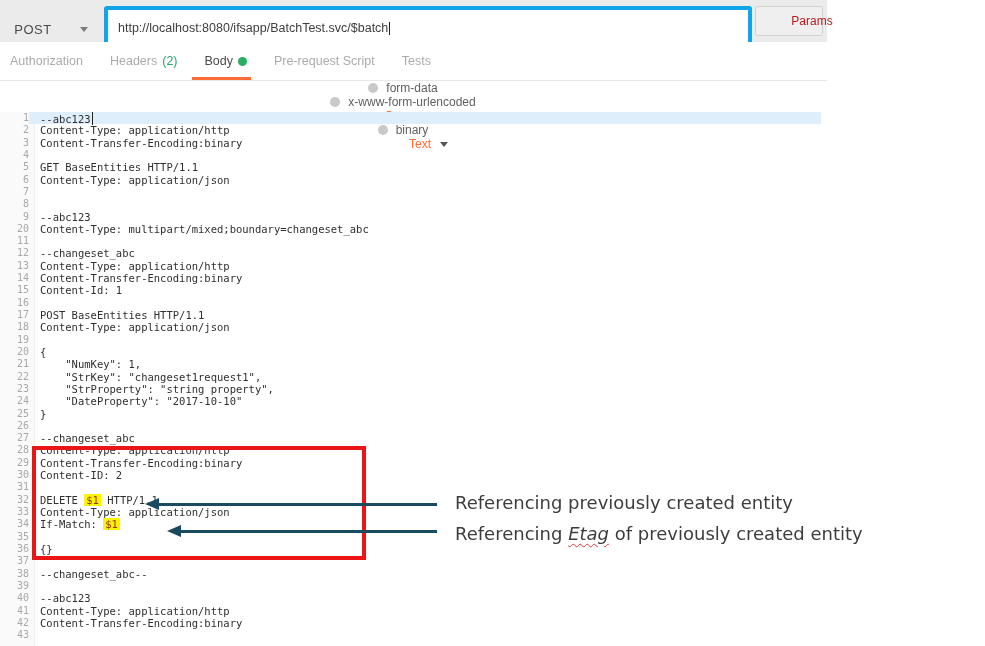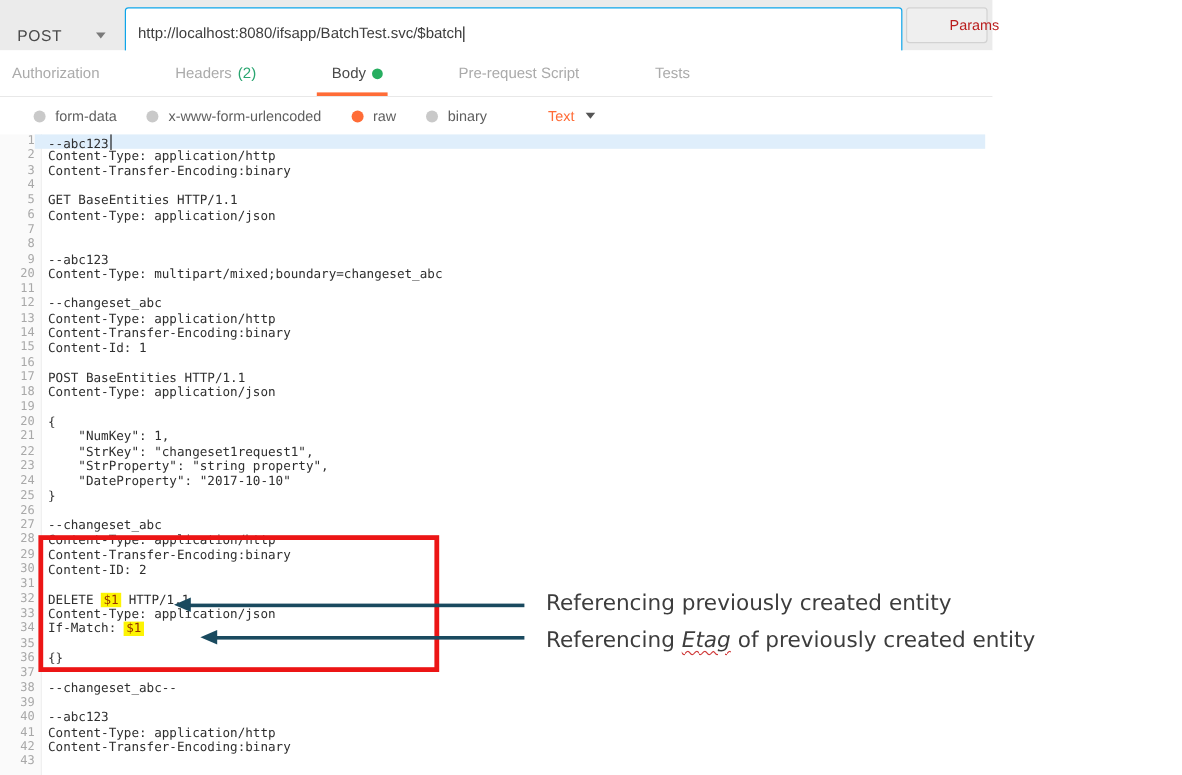--- a/index.html
+++ b/index.html
@@ -8,40 +8,40 @@
   .stage { position:relative; width:985px; height:646px; background:#fff; }
 
   
   .toolbar { position:absolute; left:0; top:0; width:827px; height:42px; background:#ebebeb; }
   .method { position:absolute; left:0; top:0; width:102px; height:58px;
             display:flex; align-items:center; justify-content:center; gap:28px;
             color:#4a4a4a; font-size:13px; letter-spacing:.5px; cursor:pointer; }
   .chev-down { width:0; height:0; border-left:4px solid transparent; border-right:4px solid transparent;
                border-top:5px solid #7a7a7a; display:inline-block; }
   .url-box { position:absolute; left:104px; top:6px; width:648px; height:44px; background:#fff;
-             border:1px solid #0ea5e9; border-radius:3px; display:flex; align-items:center;
+             border:4px solid #0ea5e9; border-radius:3px; display:flex; align-items:center;
              padding:0 10px; font-size:12.5px; color:#3e3e3e; }
   .caret { display:inline-block; width:1px; height:13px; background:#222; margin-left:1px; vertical-align:-2px; }
   .params-btn { position:absolute; left:755px; top:6px; width:68px; height:30px; background:#efefef;
                 border:1px solid #d2d2d2; border-radius:3px; display:flex; align-items:center;
                 justify-content:center; font-size:12px; color:#b91c1c; cursor:pointer;padding-left:46px; }
 
   
   .tabbar { position:absolute; left:0; top:42px; width:827px; height:39px; background:#fff;
-            border-bottom:1px solid #e8e8e8; display:flex; padding-left:10px;gap:36px; }
+            border-bottom:1px solid #e8e8e8; display:flex; padding-left:10px; }
   .tab { position:relative; height:100%; display:flex; align-items:center; gap:5px;
          margin-right:27px; font-size:12.5px; color:#ababab; cursor:pointer; white-space:nowrap; }
   .tab .badge { color:#29a570; }
   .tab.active { color:#4a4a4a; }
   .tab.active .underline { position:absolute; left:-13px; right:-4px; bottom:0; height:3px; background:#ff6c37; }
   .dot-green { width:9px; height:9px; border-radius:50%; background:#27ae60; display:inline-block; }
 
   
   .optrow { position:absolute; left:0; top:81px; width:827px; height:31px; background:#fff;
-            display:flex; align-items:center; padding-left:28px; }
+            display:flex; align-items:center; padding-left:4px;flex-direction:column; }
   .radio-item { display:flex; align-items:center; gap:8px; margin-right:25px; font-size:12px;
                 color:#5f5f5f; cursor:pointer; }
   .radio-dot { width:10px; height:10px; border-radius:50%; background:#c9c9c9; }
   .radio-item.selected .radio-dot { background:#ff6c37; }
   .format-select { display:flex; align-items:center; gap:9px; margin-left:26px;
                    font-size:12px; color:#ff6c37; cursor:pointer; }
   .format-select .chev-down { border-top-color:#555; }
 
   
   .editor { position:absolute; left:0; top:112px; width:821px; height:534px;

